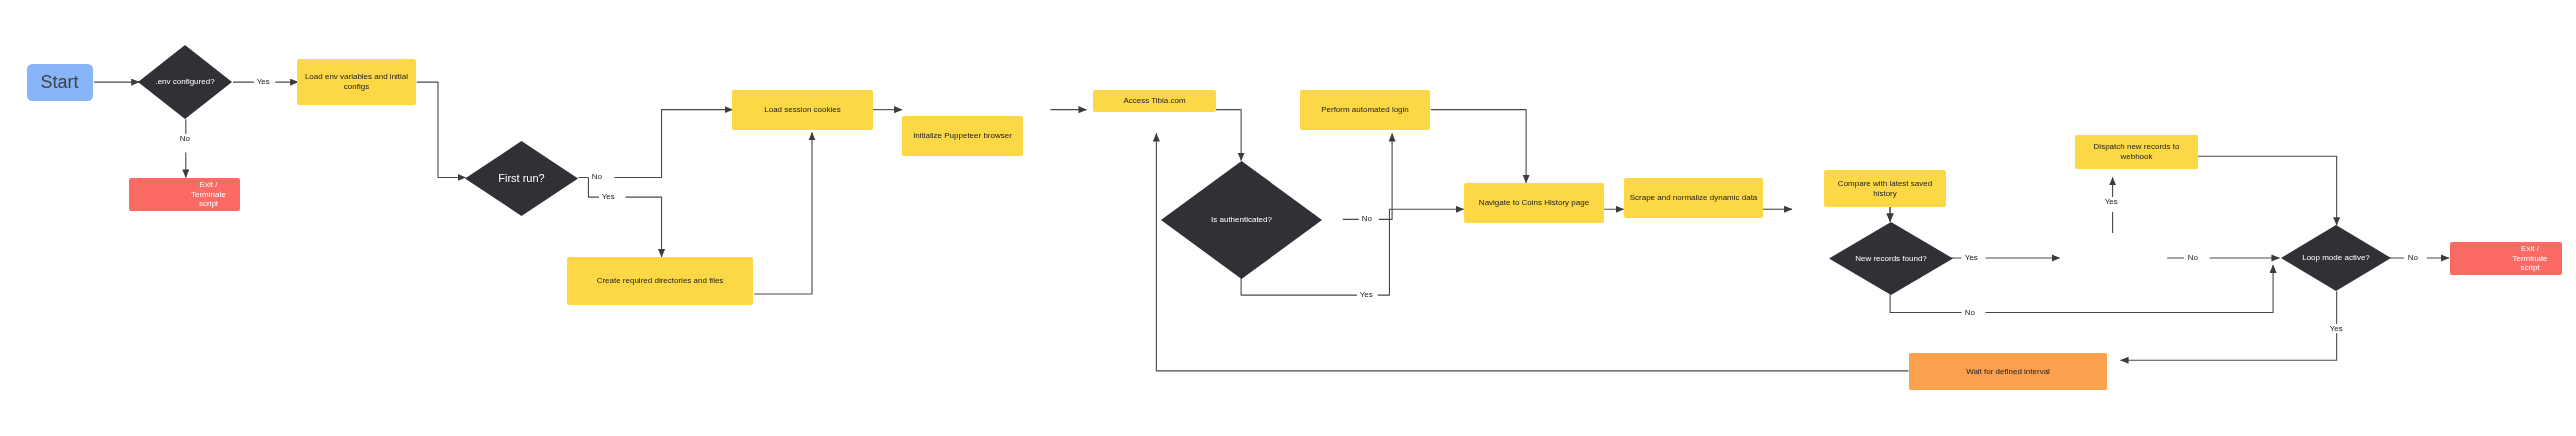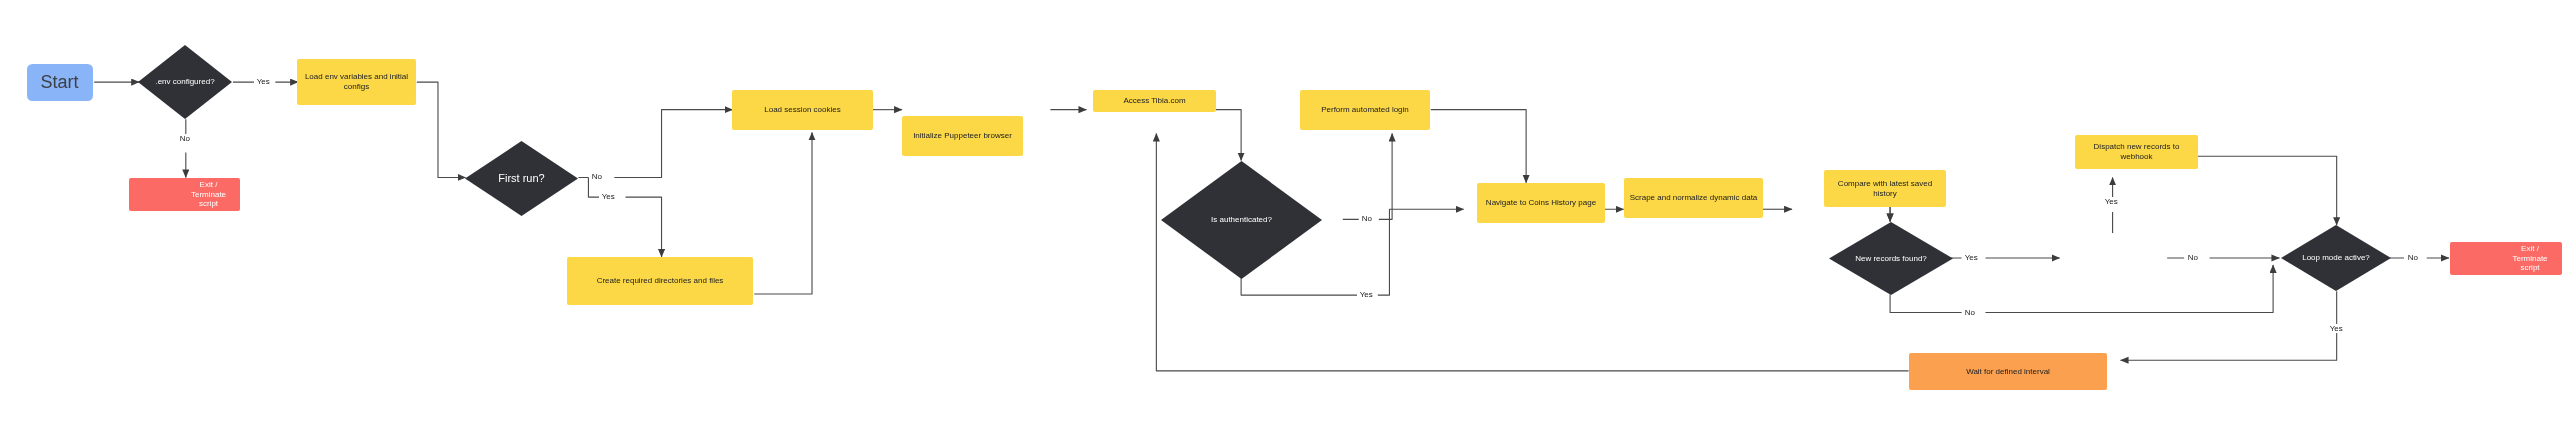--- a/index.html
+++ b/index.html
@@ -202,21 +202,21 @@
 
   <div class="node diamond" style="left:1161px; top:161px; width:161px; height:118px;">
     <div class="dshape"></div>
     <span class="lbl">Is authenticated?</span>
   </div>
 
   <div class="node rect n-yellow" style="left:1300px; top:90px; width:130px; height:40px;">
     <span class="lbl">Perform automated login</span>
   </div>
 
-  <div class="node rect n-yellow" style="left:1464px; top:183px; width:128px; height:40px;margin-left:13px;">
+  <div class="node rect n-yellow" style="left:1464px; top:183px; width:140px; height:40px;">
     <span class="lbl">Navigate to Coins History page</span>
   </div>
 
   <div class="node rect n-yellow" style="left:1624px; top:178px; width:139px; height:40px;align-items:center;">
     <span class="lbl">Scrape and normalize dynamic data</span>
   </div>
 
   <div class="node rect n-yellow" style="left:1824px; top:170px; width:122px; height:37px;">
     <span class="lbl">Compare with latest saved history</span>
   </div>

